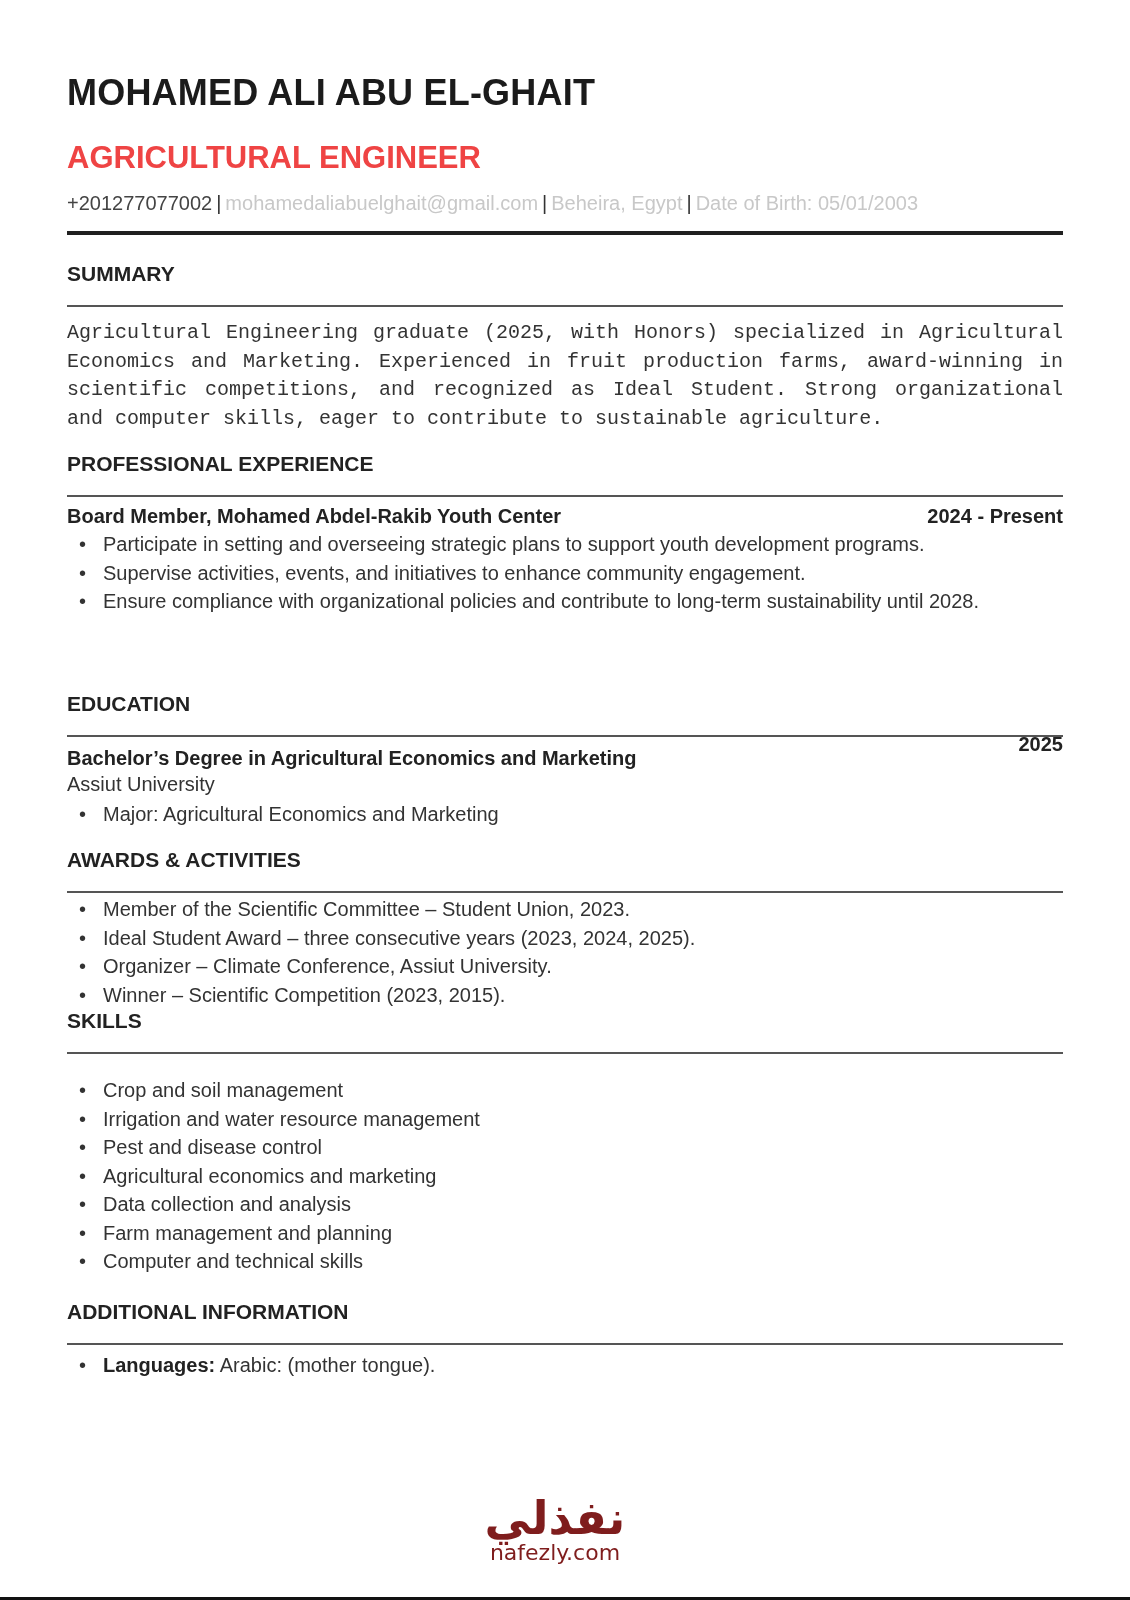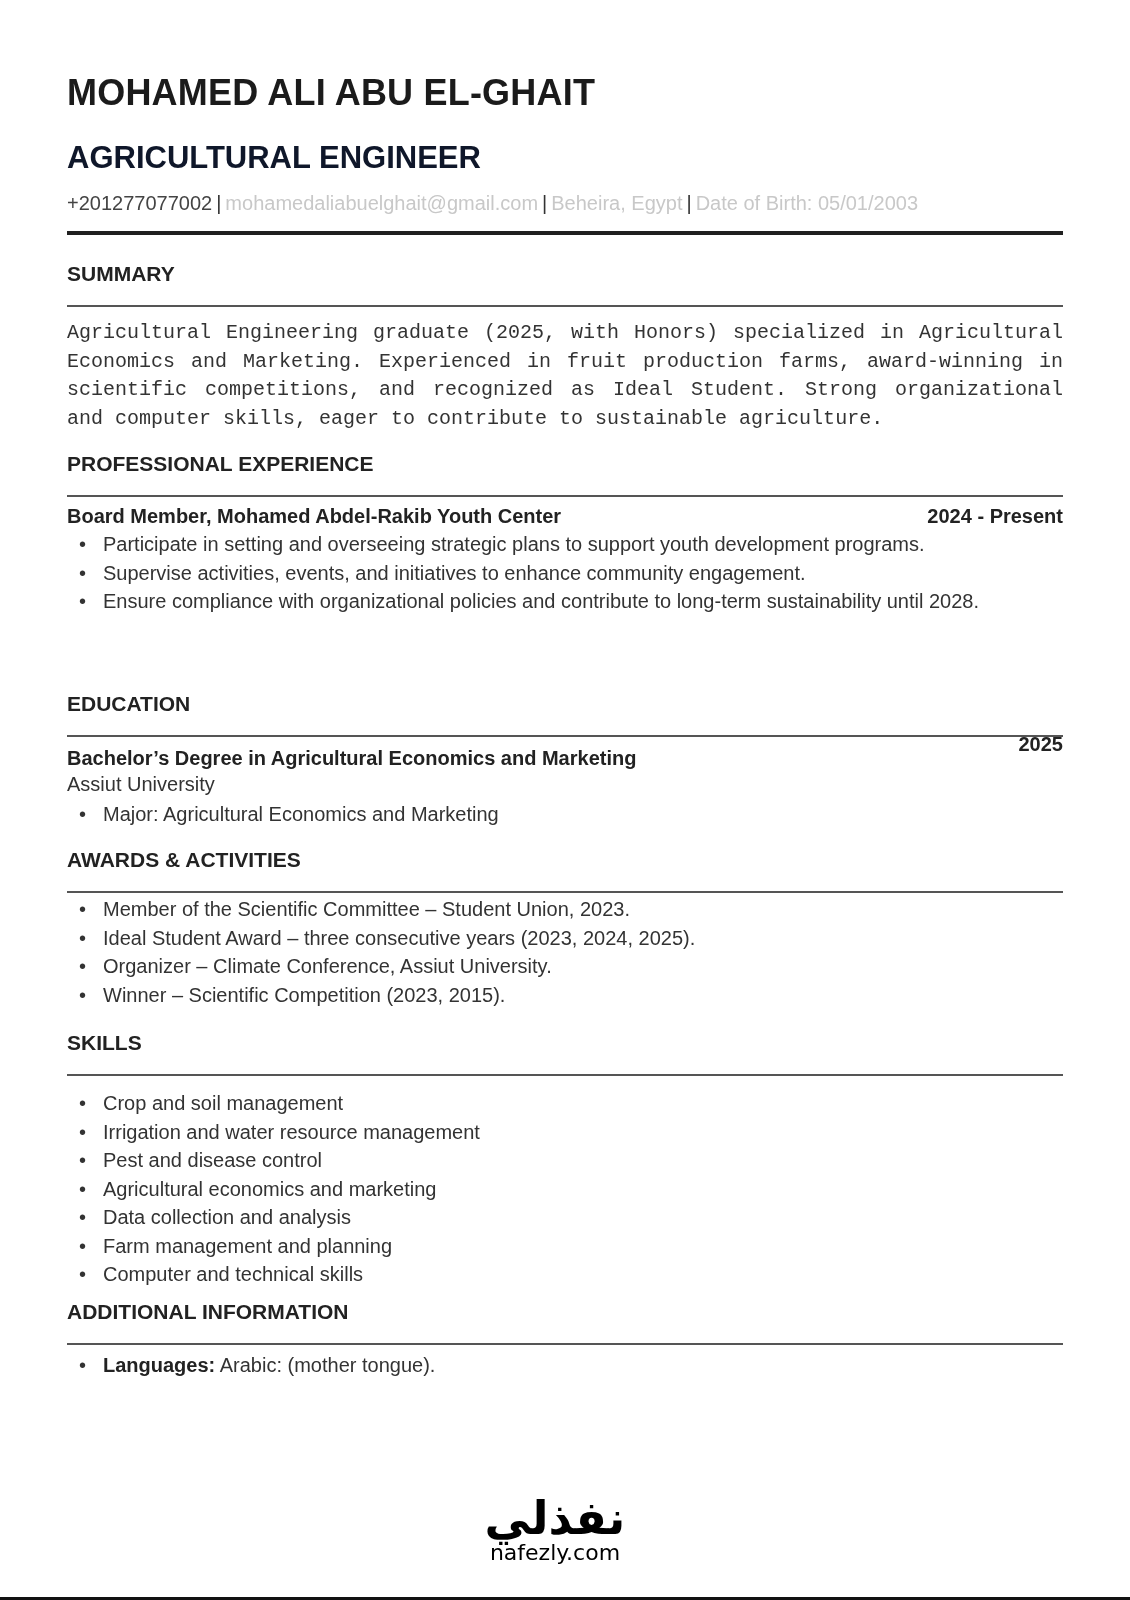--- a/index.html
+++ b/index.html
@@ -1,37 +1,37 @@
 <!DOCTYPE html>
 <html><head>
 <meta charset="utf-8">
 <style>
   * { box-sizing: border-box; margin: 0; padding: 0; }
   html, body { width: 1130px; height: 1600px; background: #ffffff; overflow: hidden; }
   body { position: relative; font-family: "Liberation Sans", "DejaVu Sans", sans-serif; color: #222222; }
   .page { position: absolute; left: 67px; top: 0; width: 996px; }
   .name { position: absolute; top: 72px; left: 0; font-size: 36px; font-weight: 700; color: #1b1b1b; letter-spacing: 0.2px; white-space: nowrap; }
-  .title { position: absolute; top: 140px; left: 0; font-size: 31px; font-weight: 700; color: #0f172a; white-space: nowrap; }
+  .title { position: absolute; top: 140px; left: 0; font-size: 31px; font-weight: 700; color: #ef4444; white-space: nowrap; }
   .contact { position: absolute; top: 192px; left: 0; font-size: 20px; color: #444; white-space: nowrap; }
   .contact .faded { color: #c8c8c8; }
   .contact .sep { color: #333; padding: 0 4px; }
   .thick-rule { position: absolute; top: 231px; left: 0; width: 996px; height: 4px; background: #202020; }
 
   .section { position: absolute; left: 0; width: 996px; }
   .sec-head { font-size: 21px; font-weight: 700; color: #222; padding-bottom: 18px; border-bottom: 2px solid #555; line-height: 26px; }
   .para { font-size: 20px; line-height: 28.5px; text-align: justify; color: #333; margin-top: 12px; font-family: Liberation Mono, monospace; }
   .row { display: flex; justify-content: space-between; align-items: baseline; font-size: 20px; font-weight: 700; color: #222; margin-top: 8px; }
   ul { list-style: none; margin-top: 2px; }
   li { position: relative; padding-left: 36px; font-size: 20px; line-height: 28.5px; color: #333; }
   li::before { content: "•"; position: absolute; left: 12px; top: 0; color: #333; }
   .plain { font-size: 20px; line-height: 28px; color: #333; }
   .bold { font-weight: 700; color: #222; }
   .edu-year { position: absolute; right: 0; top: 42px; font-size: 20px; font-weight: 700; color: #222; }
 
-  .watermark { position: absolute; left: 470px; top: 1495px; width: 170px; text-align: center; color: #000000; }
+  .watermark { position: absolute; left: 470px; top: 1495px; width: 170px; text-align: center; color: #7f1d1d; }
   .wm-ar { font-size: 46px; font-weight: 700; line-height: 46px; font-family: "DejaVu Sans", sans-serif; }
   .wm-en { font-size: 22px; line-height: 24px; font-family: "DejaVu Sans", sans-serif; }
   .bottom-bar { position: absolute; left: 0; top: 1597px; width: 1130px; height: 3px; background: #111; }
 </style>
 </head>
 <body>
 
 <div class="page">
   <div class="name">MOHAMED ALI ABU EL-GHAIT</div>
   <div class="title">AGRICULTURAL ENGINEER</div>
@@ -73,23 +73,23 @@
   <div class="section" style="top:847px;">
     <div class="sec-head">AWARDS &amp; ACTIVITIES</div>
     <ul style="">
       <li>Member of the Scientific Committee – Student Union, 2023.</li>
       <li>Ideal Student Award – three consecutive years (2023, 2024, 2025).</li>
       <li>Organizer – Climate Conference, Assiut University.</li>
       <li>Winner – Scientific Competition (2023, 2015).</li>
     </ul>
   </div>
 
-  <div class="section" style="top:1030px;">
+  <div class="section" style="top:1008px;">
     <div class="sec-head">SKILLS</div>
-    <ul style="margin-top:13px;">
+    <ul style="margin-top:22px;">
       <li>Crop and soil management</li>
       <li>Irrigation and water resource management</li>
       <li>Pest and disease control</li>
       <li>Agricultural economics and marketing</li>
       <li>Data collection and analysis</li>
       <li>Farm management and planning</li>
       <li>Computer and technical skills</li>
     </ul>
   </div>
 

